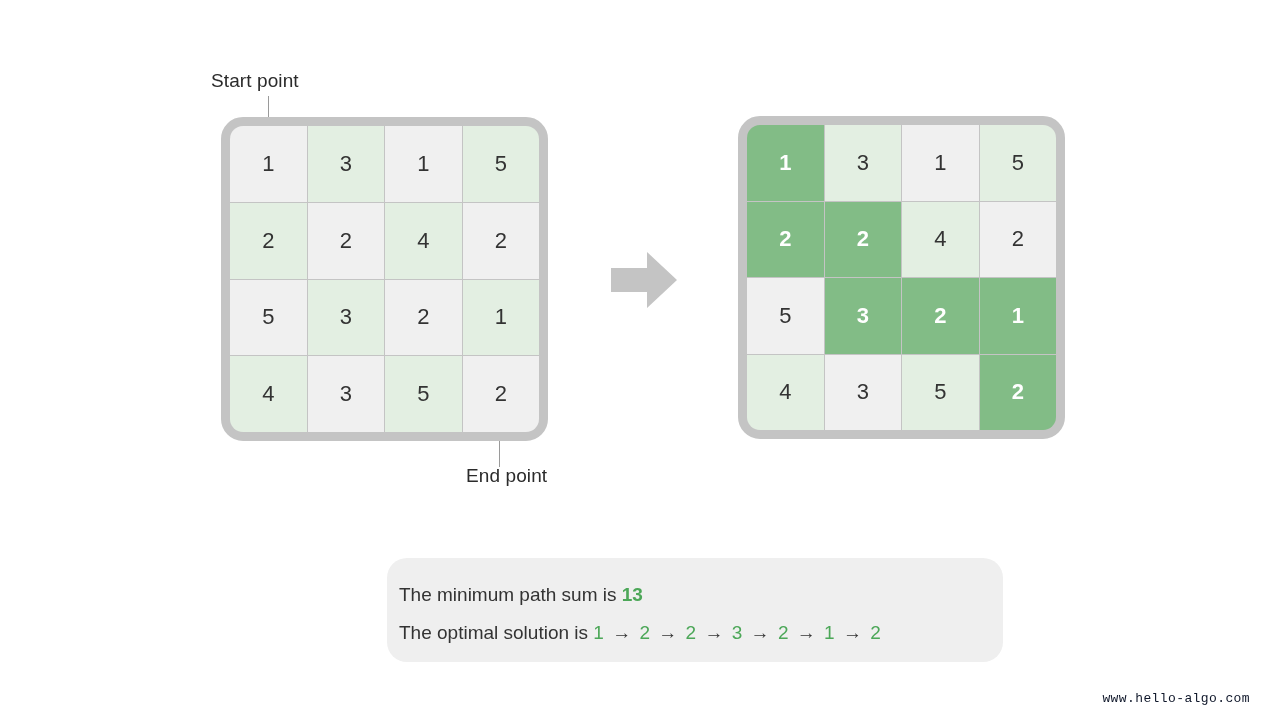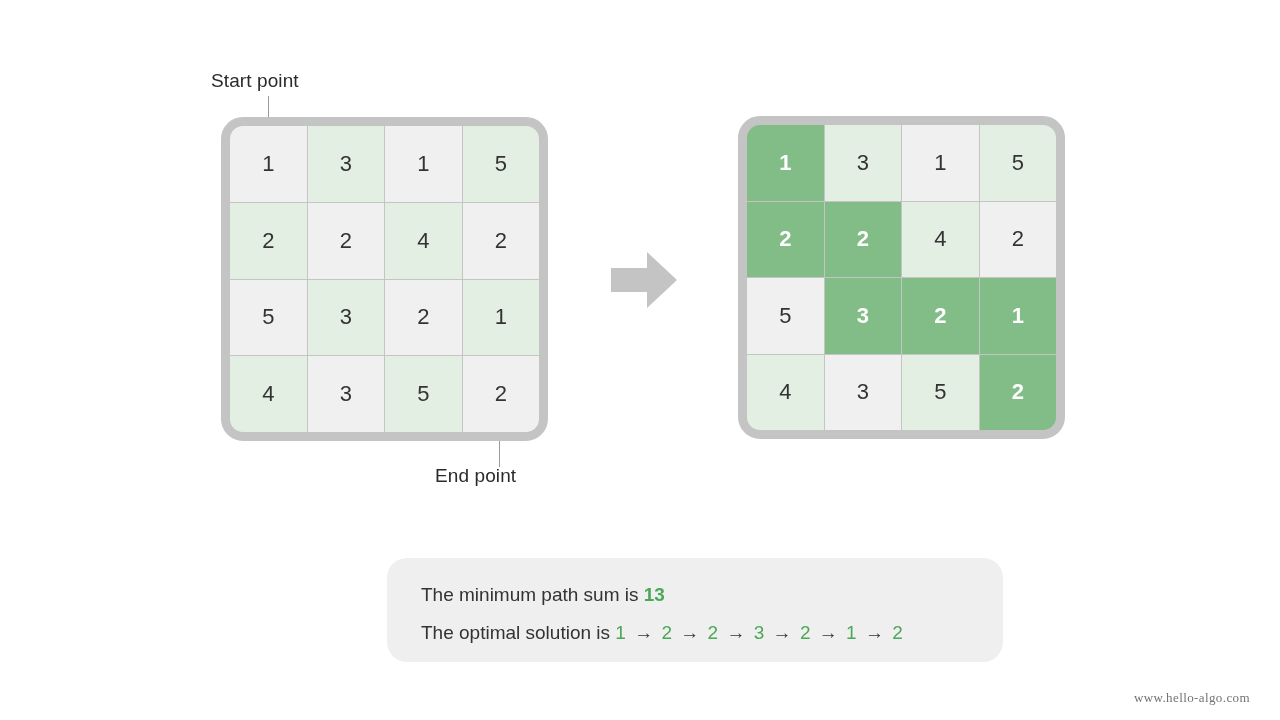--- a/index.html
+++ b/index.html
@@ -25,21 +25,21 @@
   
   .point-label {
     position: absolute;
     font-size: 19px;
     font-weight: normal;
     color: #2b2b2b;
     white-space: nowrap;
     letter-spacing: 0.1px;
   }
   #start-label { left: 211px; top: 70px; }
-  #end-label   { left: 435px; top: 465px; }
+  #end-label   { left: 466px; top: 465px; }
 
   .leader-line {
     position: absolute;
     width: 1px;
     background: #9a9a9a;
   }
   #start-leader { left: 268px; top: 96px;  height: 48px; }
   #end-leader   { left: 499px; top: 433px; height: 34px; }
 
   
@@ -87,21 +87,21 @@
   
   #result-box {
     position: absolute;
     left: 387px;
     top: 558px;
     width: 616px;
     height: 104px;
     box-sizing: border-box;
     background: #efefef;
     border-radius: 20px;
-    padding: 18px 26px 0 34px;
+    padding: 18px 26px 0 12px;
   }
   .result-line {
     font-size: 19px;
     color: #333333;
     line-height: 38px;
     white-space: nowrap;
   }
   .num-green {
     color: #4ca758;
   }
@@ -109,23 +109,23 @@
   .arrow-sep {
     color: #333333;
     padding: 0 3px;
   }
 
   
   #watermark {
     position: absolute;
     right: 30px;
     bottom: 14px;
-    font-family: Liberation Serif, serif;
+    font-family: Liberation Mono, monospace;
     font-size: 13px;
-    color: #737373;
+    color: #0f172a;
     letter-spacing: 0.4px;
   }
 </style>
 </head>
 <body>
 
 <div id="stage">
 
   <div class="point-label" id="start-label">Start point</div>
   <div class="leader-line" id="start-leader"></div>

